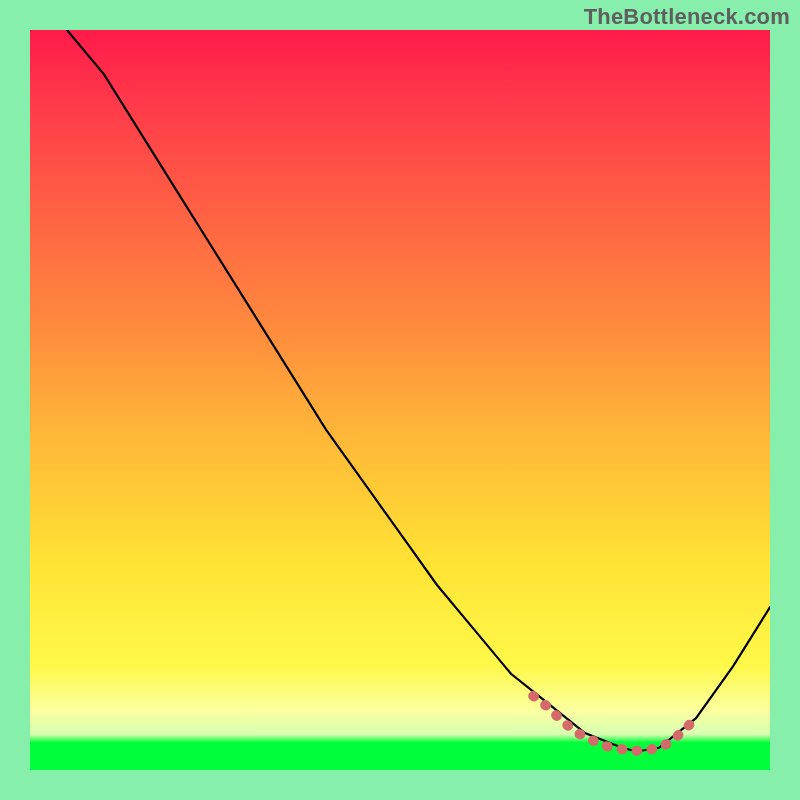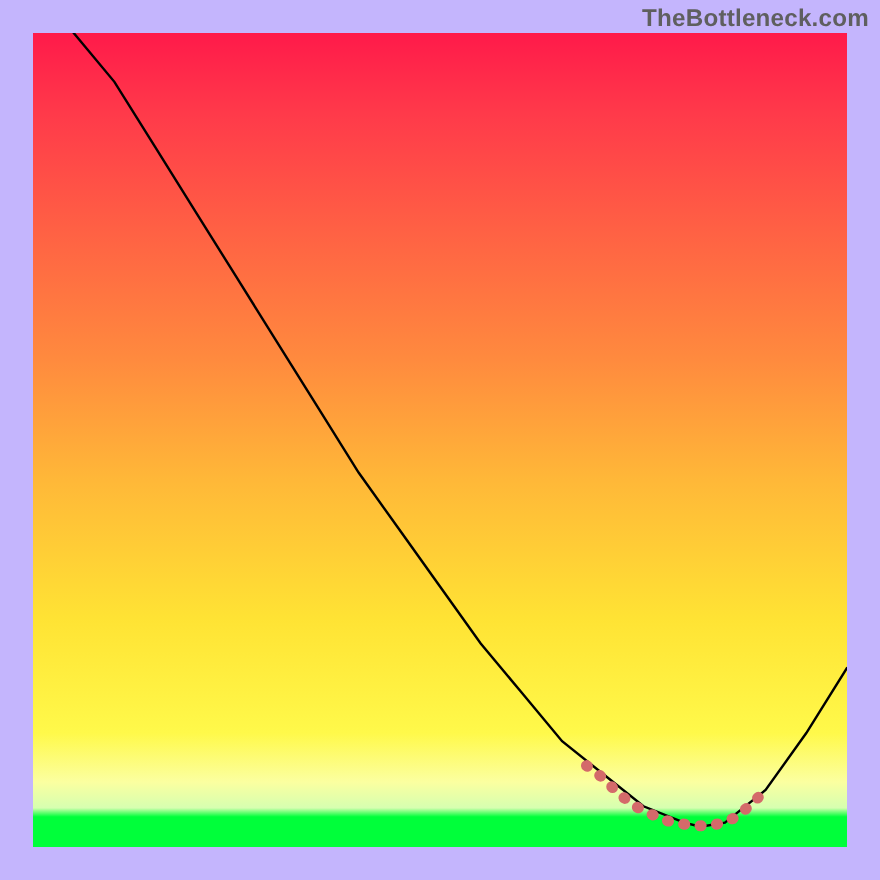--- a/index.html
+++ b/index.html
@@ -1,21 +1,21 @@
 <!DOCTYPE html>
 <html><head>
 <meta charset="utf-8">
 <style>
   * { margin: 0; padding: 0; box-sizing: border-box; }
   html, body { width: 800px; height: 800px; overflow: hidden; background: #000; }
   .chart-container {
     position: relative;
     width: 800px;
     height: 800px;
-    background: #c4b5fd;
+    background: #86efac;
   }
   .watermark {
     position: absolute;
     top: 4px;
     right: 10px;
     font-family: Arial, Helvetica, sans-serif;
     font-size: 22px;
     font-weight: bold;
     color: #5f5f5f;
     letter-spacing: 0.2px;

